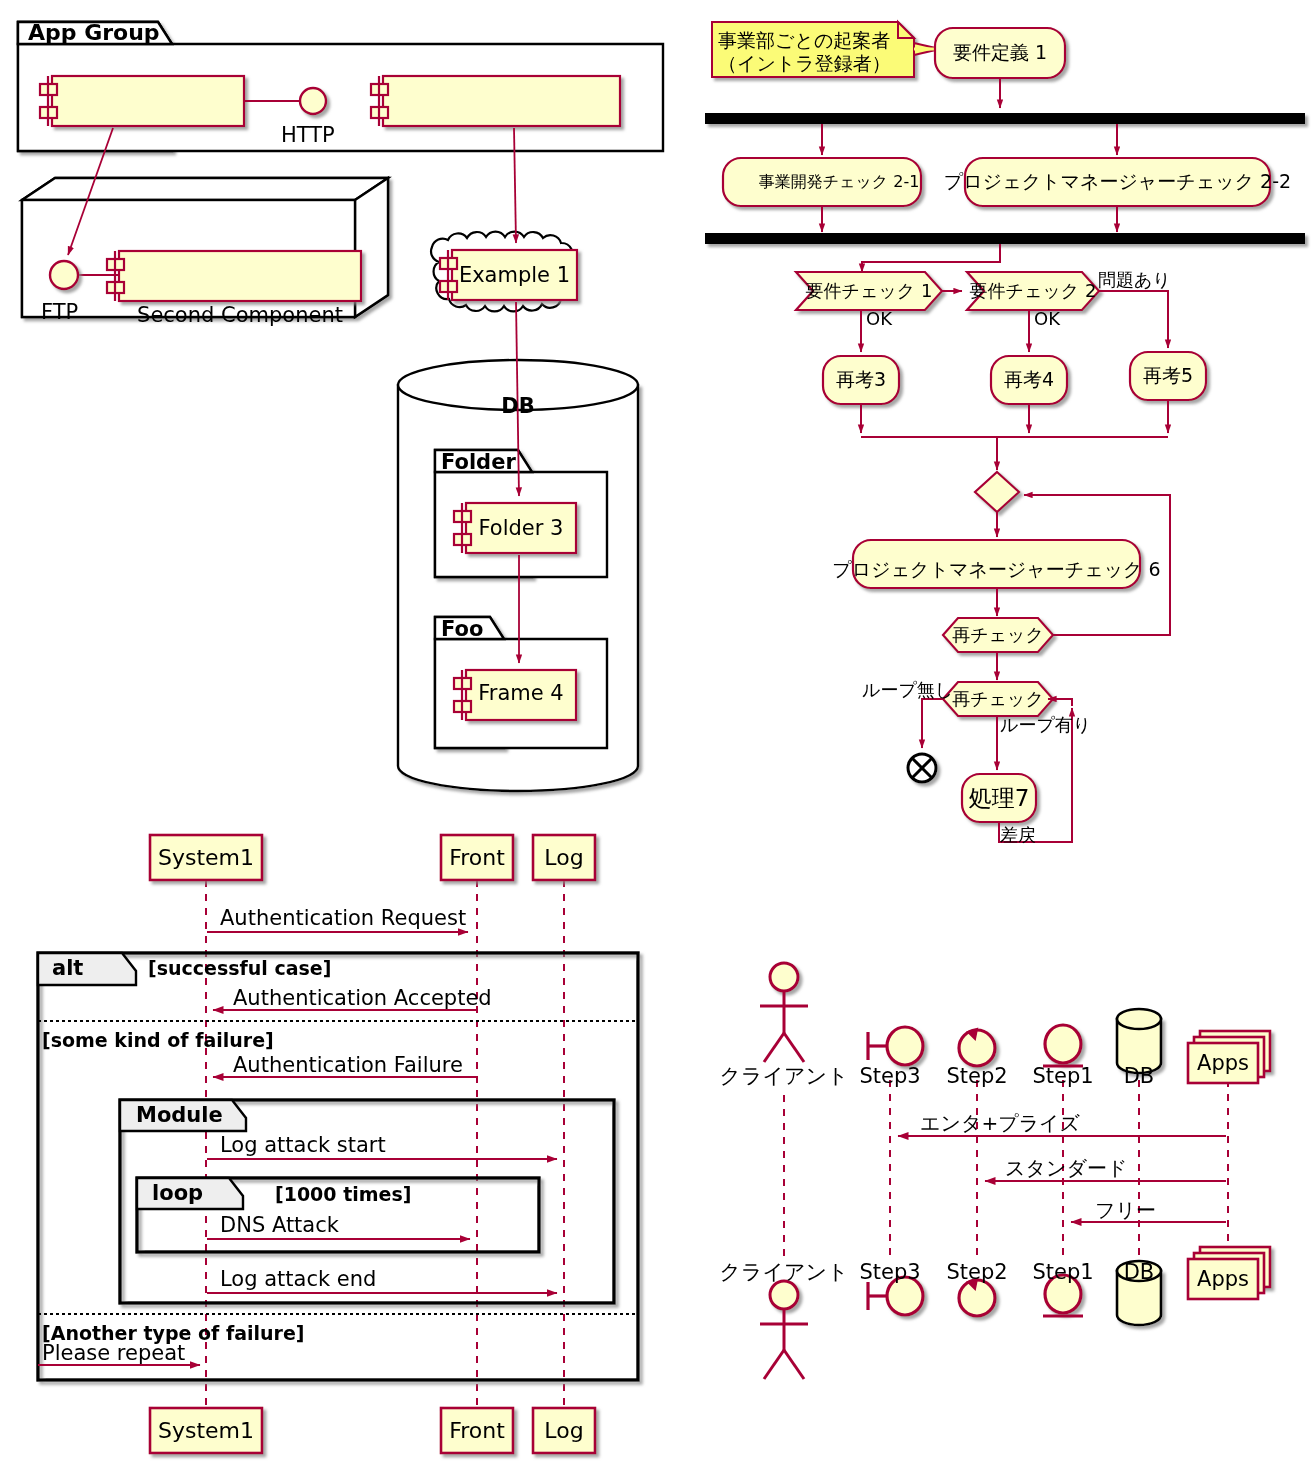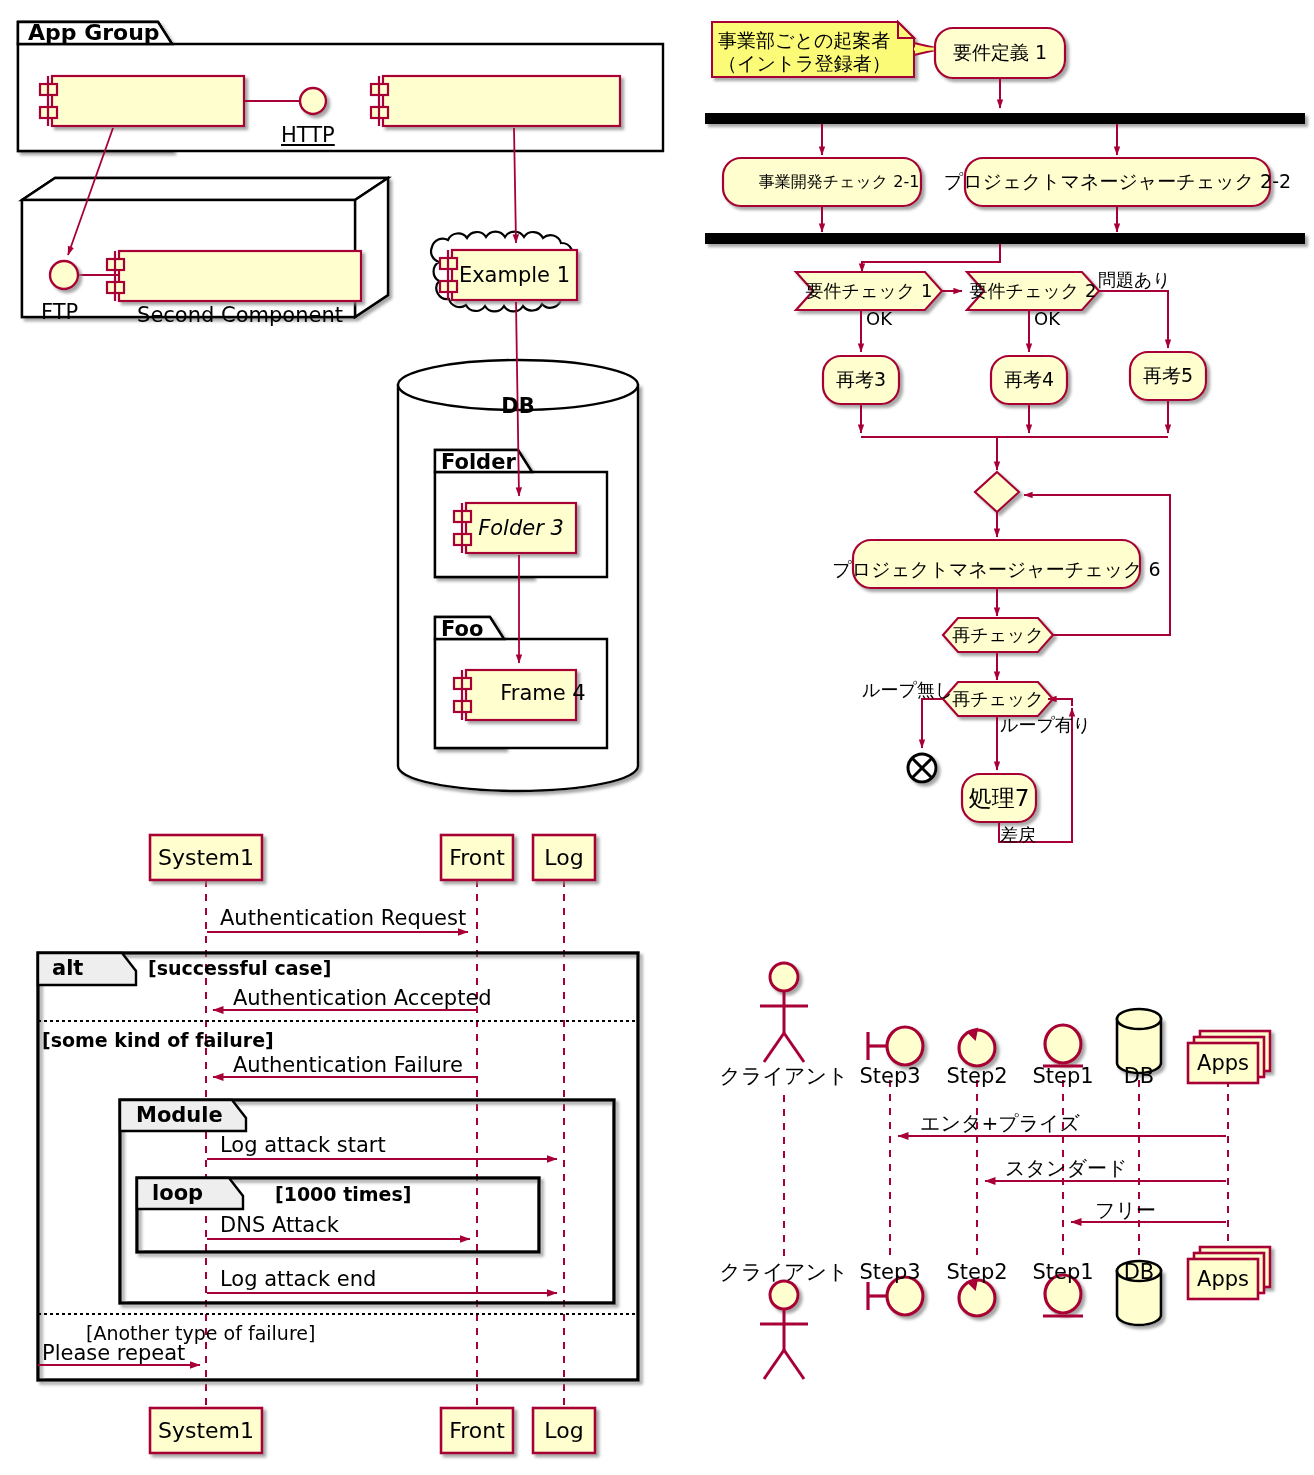--- a/index.html
+++ b/index.html
@@ -325,29 +325,29 @@
     <rect x="1194" y="1253" width="70" height="40" fill="#FEFECE" stroke="#A80036" stroke-width="2.6"></rect>
     <rect x="1188" y="1259" width="70" height="40" fill="#FEFECE" stroke="#A80036" stroke-width="2.6"></rect>
   </g>
 
   <path d="M1226,1136 L898,1136" fill="none" stroke="#A80036" stroke-width="2" marker-end="url(#ahS)"></path>
   <path d="M1226,1181 L985,1181" fill="none" stroke="#A80036" stroke-width="2" marker-end="url(#ahS)"></path>
   <path d="M1226,1222 L1071,1222" fill="none" stroke="#A80036" stroke-width="2" marker-end="url(#ahS)"></path>
 </svg>
 
 <div class="lbl" style="left:28px;top:20px;font-size:22px;font-weight:bold;">App Group</div>
-<div class="lbl" style="left:281px;top:123px;font-size:21px;text-decoration:underline;">HTTP</div>
+<div class="lbl" style="left:281px;top:123px;font-size:21px;">HTTP</div>
 <div class="lbl ctr" style="left:119px;top:262px;width:242px;height:50px;font-size:21px;margin-top:28px;">Second Component</div>
 <div class="lbl" style="left:41px;top:300px;font-size:21px;">FTP</div>
 <div class="lbl ctr" style="left:452px;top:250px;width:125px;height:50px;font-size:21px;">Example 1</div>
 <div class="lbl ctr" style="left:398px;top:392px;width:240px;height:28px;font-size:21px;font-weight:bold;">DB</div>
 <div class="lbl" style="left:441px;top:450px;font-size:21px;font-weight:bold;">Folder</div>
-<div class="lbl ctr" style="left:466px;top:503px;width:110px;height:50px;font-size:21px;font-style:italic;">Folder 3</div>
+<div class="lbl ctr" style="left:466px;top:503px;width:110px;height:50px;font-size:21px;">Folder 3</div>
 <div class="lbl" style="left:441px;top:617px;font-size:21px;font-weight:bold;">Foo</div>
-<div class="lbl ctr" style="left:488px;top:670px;width:110px;height:46px;font-size:21px;">Frame 4</div>
+<div class="lbl ctr" style="left:466px;top:670px;width:110px;height:46px;font-size:21px;">Frame 4</div>
 
 <div class="lbl" style="left:718px;top:28px;font-size:19px;">事業部ごとの起案者</div>
 <div class="lbl" style="left:718px;top:51px;font-size:19px;">（イントラ登録者）</div>
 <div class="lbl ctr" style="left:935px;top:28px;width:130px;height:50px;font-size:19px;">要件定義 1</div>
 <div class="lbl ctr" style="left:723px;top:158px;width:232px;height:48px;font-size:16px;">事業開発チェック 2-1</div>
 <div class="lbl ctr" style="left:965px;top:158px;width:305px;height:48px;font-size:19px;">プロジェクトマネージャーチェック 2-2</div>
 <div class="lbl ctr" style="left:796px;top:272px;width:146px;height:38px;font-size:18px;">要件チェック 1</div>
 <div class="lbl ctr" style="left:967px;top:272px;width:132px;height:38px;font-size:18px;">要件チェック 2</div>
 <div class="lbl" style="left:866px;top:308px;font-size:18px;">OK</div>
 <div class="lbl" style="left:1034px;top:308px;font-size:18px;">OK</div>
@@ -375,21 +375,21 @@
 <div class="lbl" style="left:148px;top:957px;font-size:19px;font-weight:bold;">[successful case]</div>
 <div class="lbl" style="left:233px;top:986px;font-size:21px;">Authentication Accepted</div>
 <div class="lbl" style="left:42px;top:1029px;font-size:19px;font-weight:bold;">[some kind of failure]</div>
 <div class="lbl" style="left:233px;top:1053px;font-size:21px;">Authentication Failure</div>
 <div class="lbl" style="left:136px;top:1103px;font-size:21px;font-weight:bold;">Module</div>
 <div class="lbl" style="left:220px;top:1133px;font-size:21px;">Log attack start</div>
 <div class="lbl" style="left:152px;top:1181px;font-size:21px;font-weight:bold;">loop</div>
 <div class="lbl" style="left:275px;top:1183px;font-size:19px;font-weight:bold;">[1000 times]</div>
 <div class="lbl" style="left:220px;top:1213px;font-size:21px;">DNS Attack</div>
 <div class="lbl" style="left:220px;top:1267px;font-size:21px;">Log attack end</div>
-<div class="lbl" style="left:42px;top:1322px;font-size:19px;font-weight:normal;padding-left:44px;">[Another type of failure]</div>
+<div class="lbl" style="left:42px;top:1322px;font-size:19px;font-weight:bold;">[Another type of failure]</div>
 <div class="lbl" style="left:42px;top:1341px;font-size:21px;">Please repeat</div>
 
 <div class="lbl ctr" style="left:714px;top:1062px;width:140px;height:28px;font-size:21px;">クライアント</div>
 <div class="lbl ctr" style="left:850px;top:1062px;width:80px;height:28px;font-size:21px;">Step3</div>
 <div class="lbl ctr" style="left:937px;top:1062px;width:80px;height:28px;font-size:21px;">Step2</div>
 <div class="lbl ctr" style="left:1023px;top:1062px;width:80px;height:28px;font-size:21px;">Step1</div>
 <div class="lbl ctr" style="left:1109px;top:1062px;width:60px;height:28px;font-size:21px;">DB</div>
 <div class="lbl ctr" style="left:1188px;top:1043px;width:70px;height:40px;font-size:21px;">Apps</div>
 
 <div class="lbl ctr" style="left:714px;top:1258px;width:140px;height:28px;font-size:21px;">クライアント</div>

